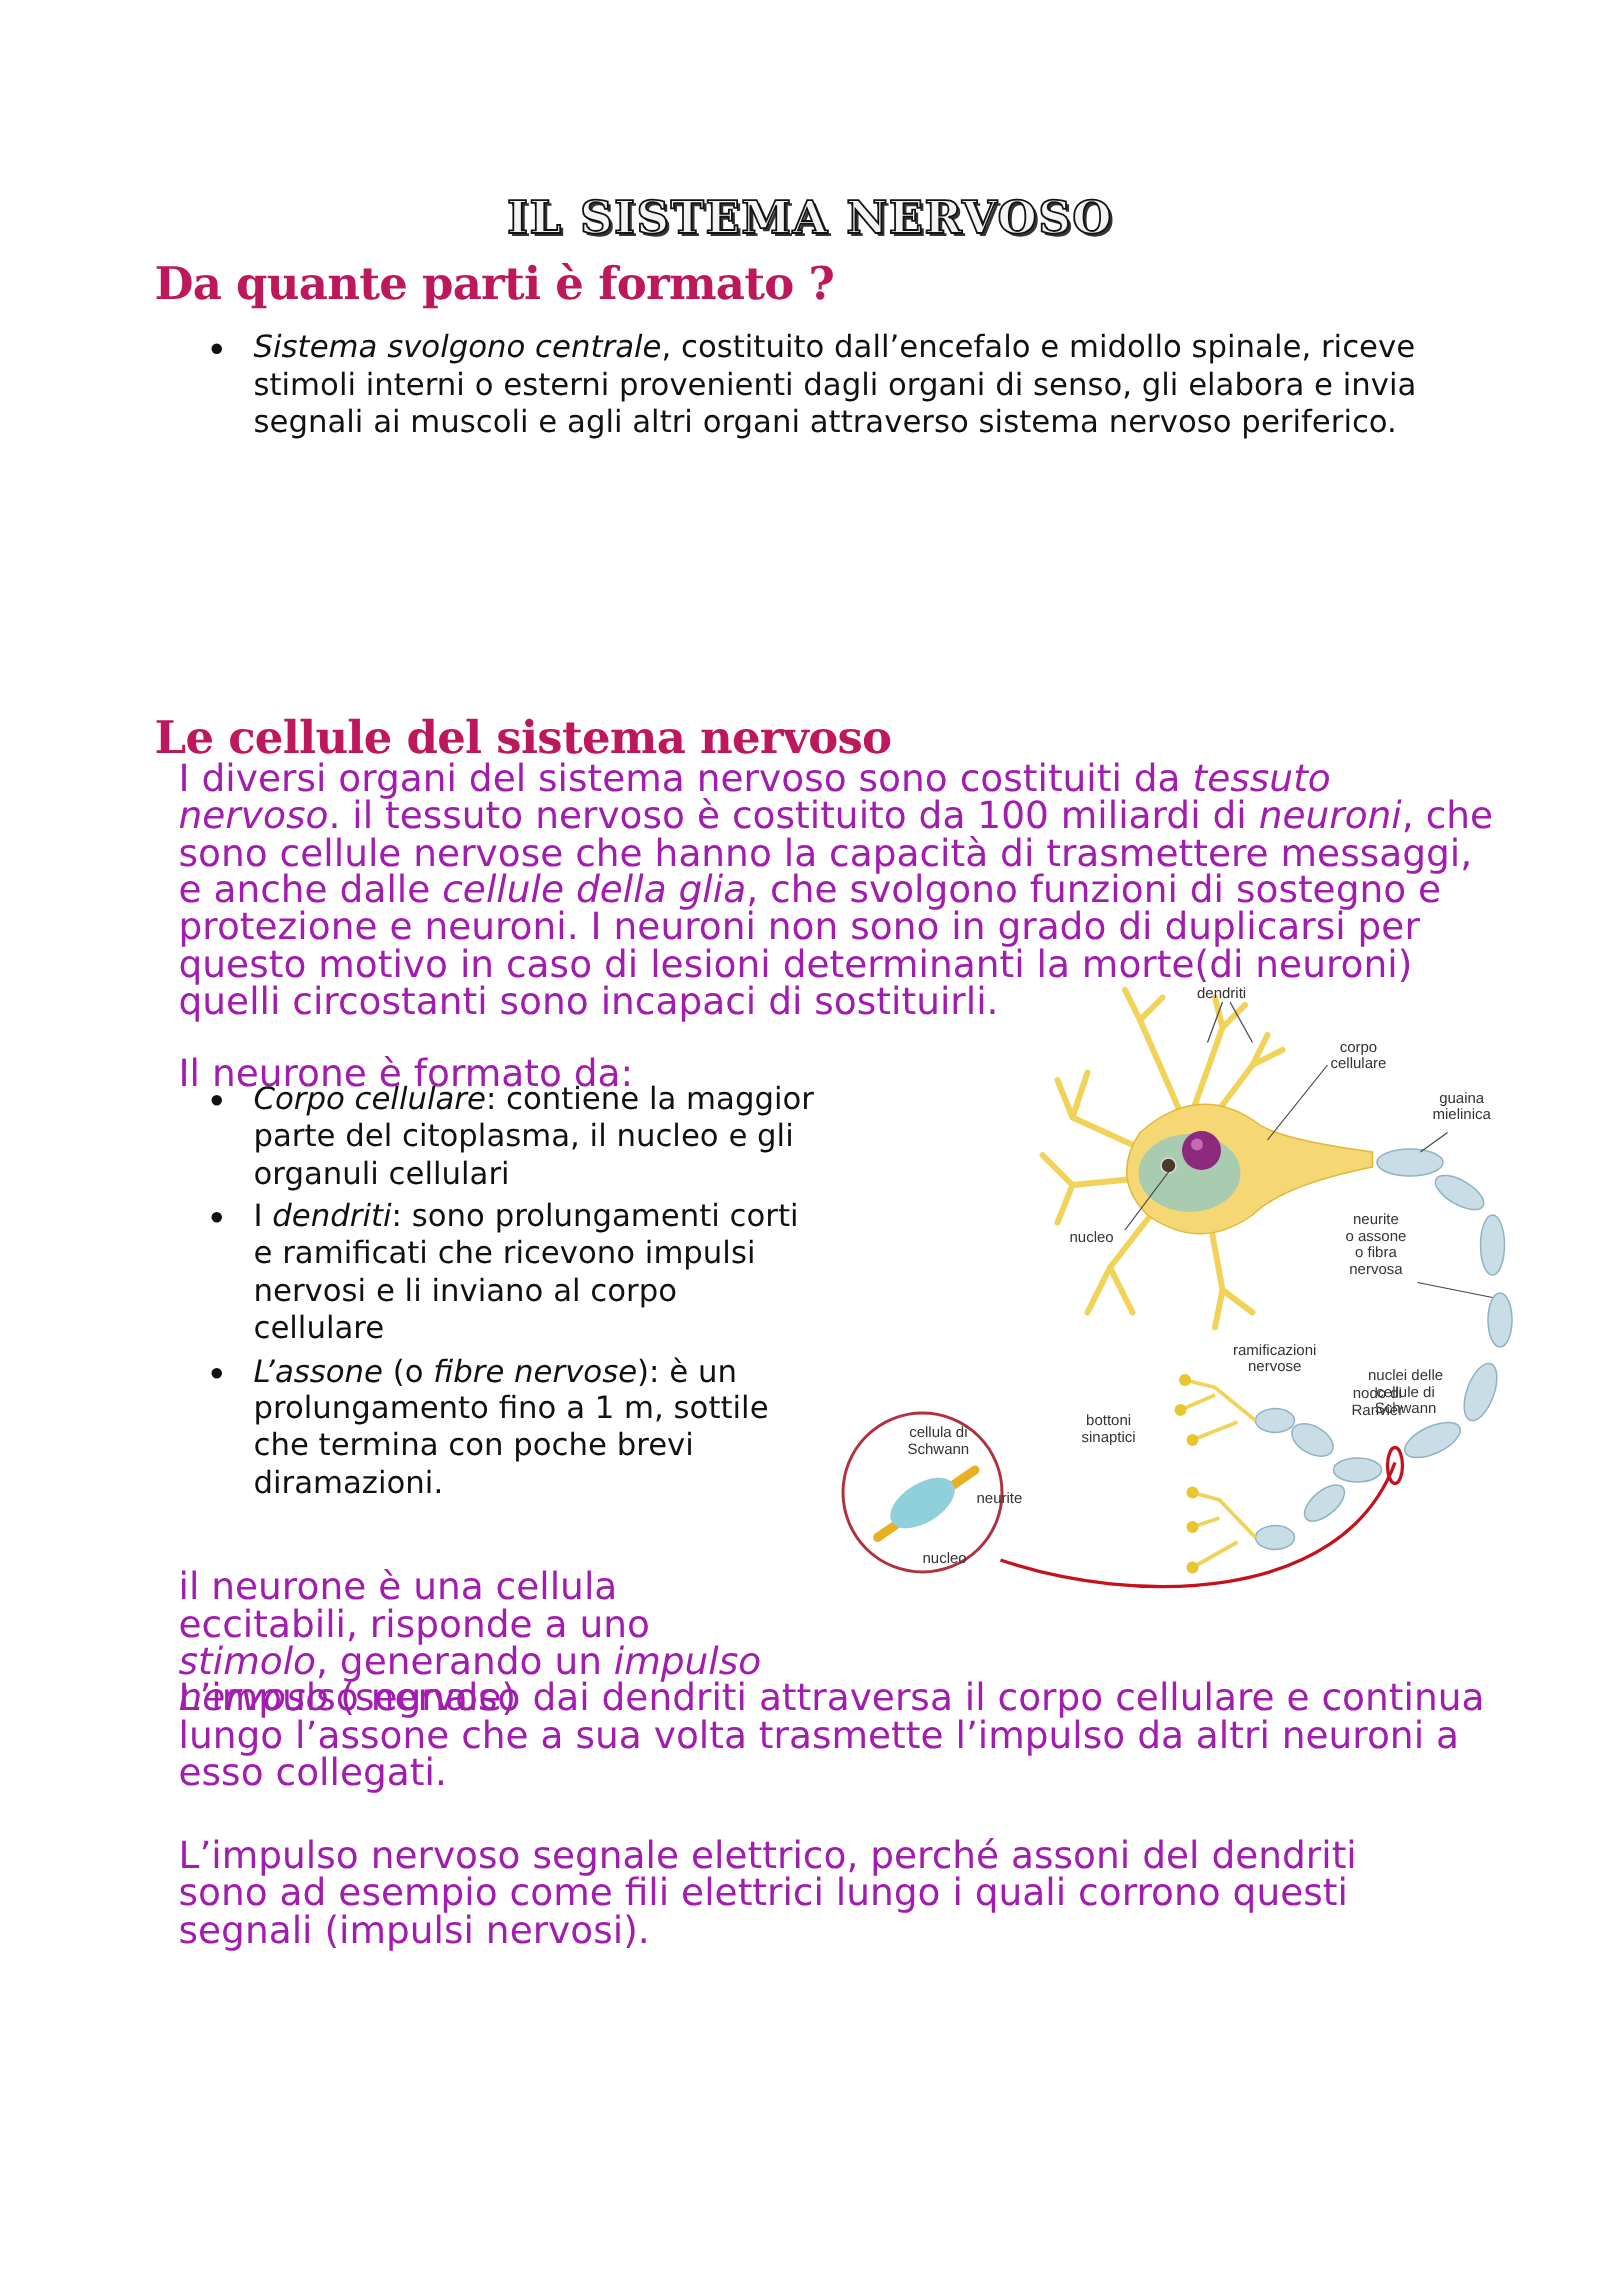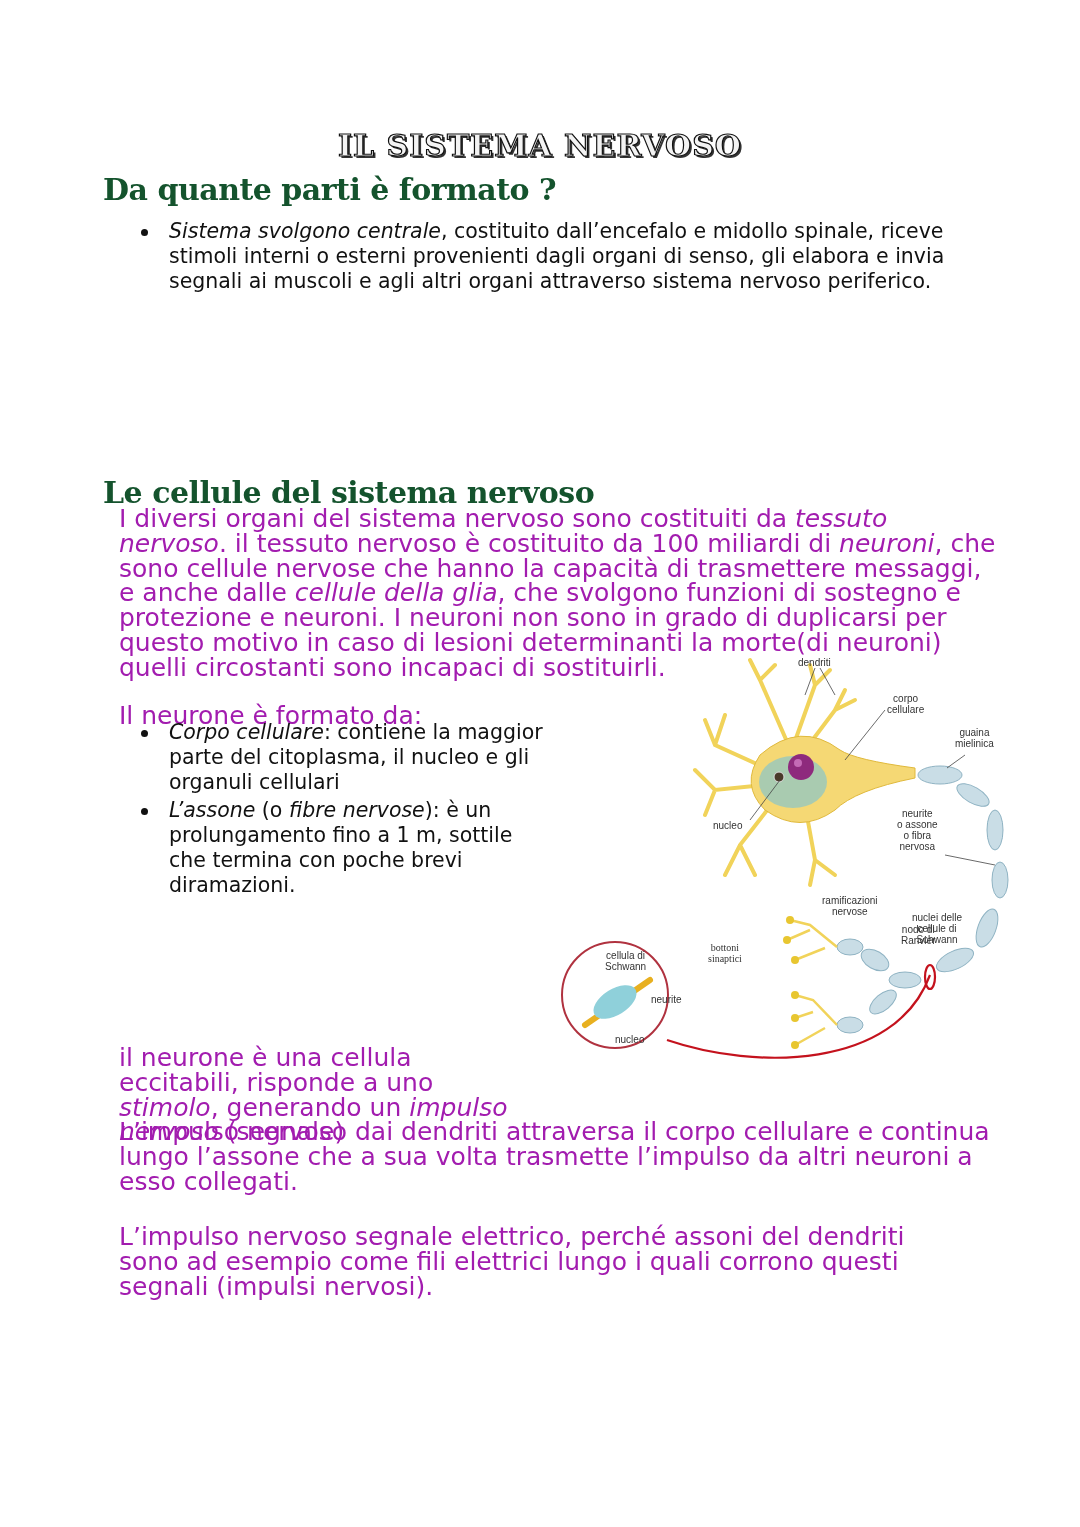--- a/index.html
+++ b/index.html
@@ -2,21 +2,21 @@
 <html><head>
 <meta charset="utf-8">
 <style>
   html, body { margin: 0; padding: 0; background: #ffffff; }
   body { width: 1080px; height: 1527px; position: relative; overflow: hidden;
          font-family: "DejaVu Sans", sans-serif; color: #111; }
   .page-title { position: absolute; left: 0; width: 1080px; top: 128px; text-align: center;
     font-family: "DejaVu Serif", serif; font-size: 30px; font-weight: bold; letter-spacing: 1px;
     color: #f3f3f3; -webkit-text-stroke: 1.2px #111; text-shadow: 2px 2px 0 #333; }
   .h2 { position: absolute; left: 103px; font-family: "DejaVu Serif", serif; font-weight: bold;
-    font-size: 30px; color: #14532d; letter-spacing: -0.5px; margin: 0; line-height: 34px; }
+    font-size: 30px; color: #be185d; letter-spacing: -0.5px; margin: 0; line-height: 34px; }
   .para { position: absolute; left: 103px; font-size: 25px; line-height: 24.8px; color: #a21caf; margin: 16px; }
   .para i, .li i { font-style: italic; }
   ul.bl { position: absolute; margin: 0; padding: 0; list-style: none; }
   ul.bl li { position: relative; padding-left: 66px; font-size: 20.5px; line-height: 24.8px; color: #111; }
   ul.bl li::before { content: ""; position: absolute; left: 38px; top: 10px; width: 7px; height: 7px;
     border-radius: 50%; background: #111; }
   .diagram { position: absolute; left: 555px; top: 650px; width: 470px; height: 430px; }
   .diagram .lbl { position: absolute; font-family: "Liberation Sans", sans-serif; font-size: 10px;
     color: #333; line-height: 11px; text-align: center; }
 </style>
@@ -32,20 +32,21 @@
 </ul>
 
 <h2 class="h2" style="top:455px;margin-top:21px;">Le cellule del sistema nervoso</h2>
 
 <p class="para" style="top:491px; width:880px;"><span>I diversi organi del sistema nervoso sono costituiti da </span><i>tessuto nervoso</i><span>. il tessuto nervoso è costituito da 100 miliardi di </span><i>neuroni</i><span>, che sono cellule nervose che hanno la capacità di trasmettere messaggi, e anche dalle </span><i>cellule della glia</i><span>, che svolgono funzioni di sostegno e protezione e neuroni. I neuroni non sono in grado di duplicarsi per questo motivo in caso di lesioni determinanti la morte(di neuroni) quelli circostanti sono incapaci di sostituirli.</span></p>
 
 <p class="para" style="top:688px;">Il neurone è formato da:</p>
 
 <ul class="bl" style="left:103px; top:720px; width:440px;">
   <li><span></span><i>Corpo cellulare</i><span>: contiene la maggior parte del citoplasma, il nucleo e gli organuli cellulari</span></li>
+  <li style="margin-top:4px;"><span>I </span><i>dendriti</i><span>: sono prolungamenti corti e ramificati che ricevono impulsi nervosi e li inviano al corpo cellulare</span></li>
   <li style="margin-top:4px;"><i>L’assone</i><span> (o </span><i>fibre nervose</i><span>): è un prolungamento fino a 1 m, sottile che termina con poche brevi diramazioni.</span></li>
 </ul>
 
 <p class="para" style="top:1030px; width:420px;"><span>il neurone è una cellula eccitabili, risponde a uno </span><i>stimolo</i><span>, generando un </span><i>impulso nervoso</i><span> (segnale)</span></p>
 
 <p class="para" style="top:1104px; width:880px;">L’impulso nervoso dai dendriti attraversa il corpo cellulare e continua lungo l’assone che a sua volta trasmette l’impulso da altri neuroni a esso collegati.</p>
 
 <p class="para" style="top:1209px; width:830px;">L’impulso nervoso segnale elettrico, perché assoni del dendriti sono ad esempio come fili elettrici lungo i quali corrono questi segnali (impulsi nervosi).</p>
 
 <div class="diagram">
@@ -121,19 +122,19 @@
 o assone
 o fibra
 nervosa</div>
   <div class="lbl" style="left:357px; top:236px; white-space:pre;margin-top:26px;">nuclei delle
 cellule di
 Schwann</div>
   <div class="lbl" style="left:267px; top:245px; white-space:pre;">ramificazioni
 nervose</div>
   <div class="lbl" style="left:346px; top:274px; white-space:pre;">nodo di
 Ranvier</div>
-  <div class="lbl" style="left:153px; top:292px; white-space:pre;font-family:Liberation Serif, serif;">bottoni
+  <div class="lbl" style="left:166px; top:292px; white-space:pre;">bottoni
 sinaptici</div>
   <div class="lbl" style="left:50px; top:300px; white-space:pre;">cellula di
 Schwann</div>
   <div class="lbl" style="left:96px; top:344px;">neurite</div>
   <div class="lbl" style="left:60px; top:384px;">nucleo</div>
 </div>
 
 </body></html>

